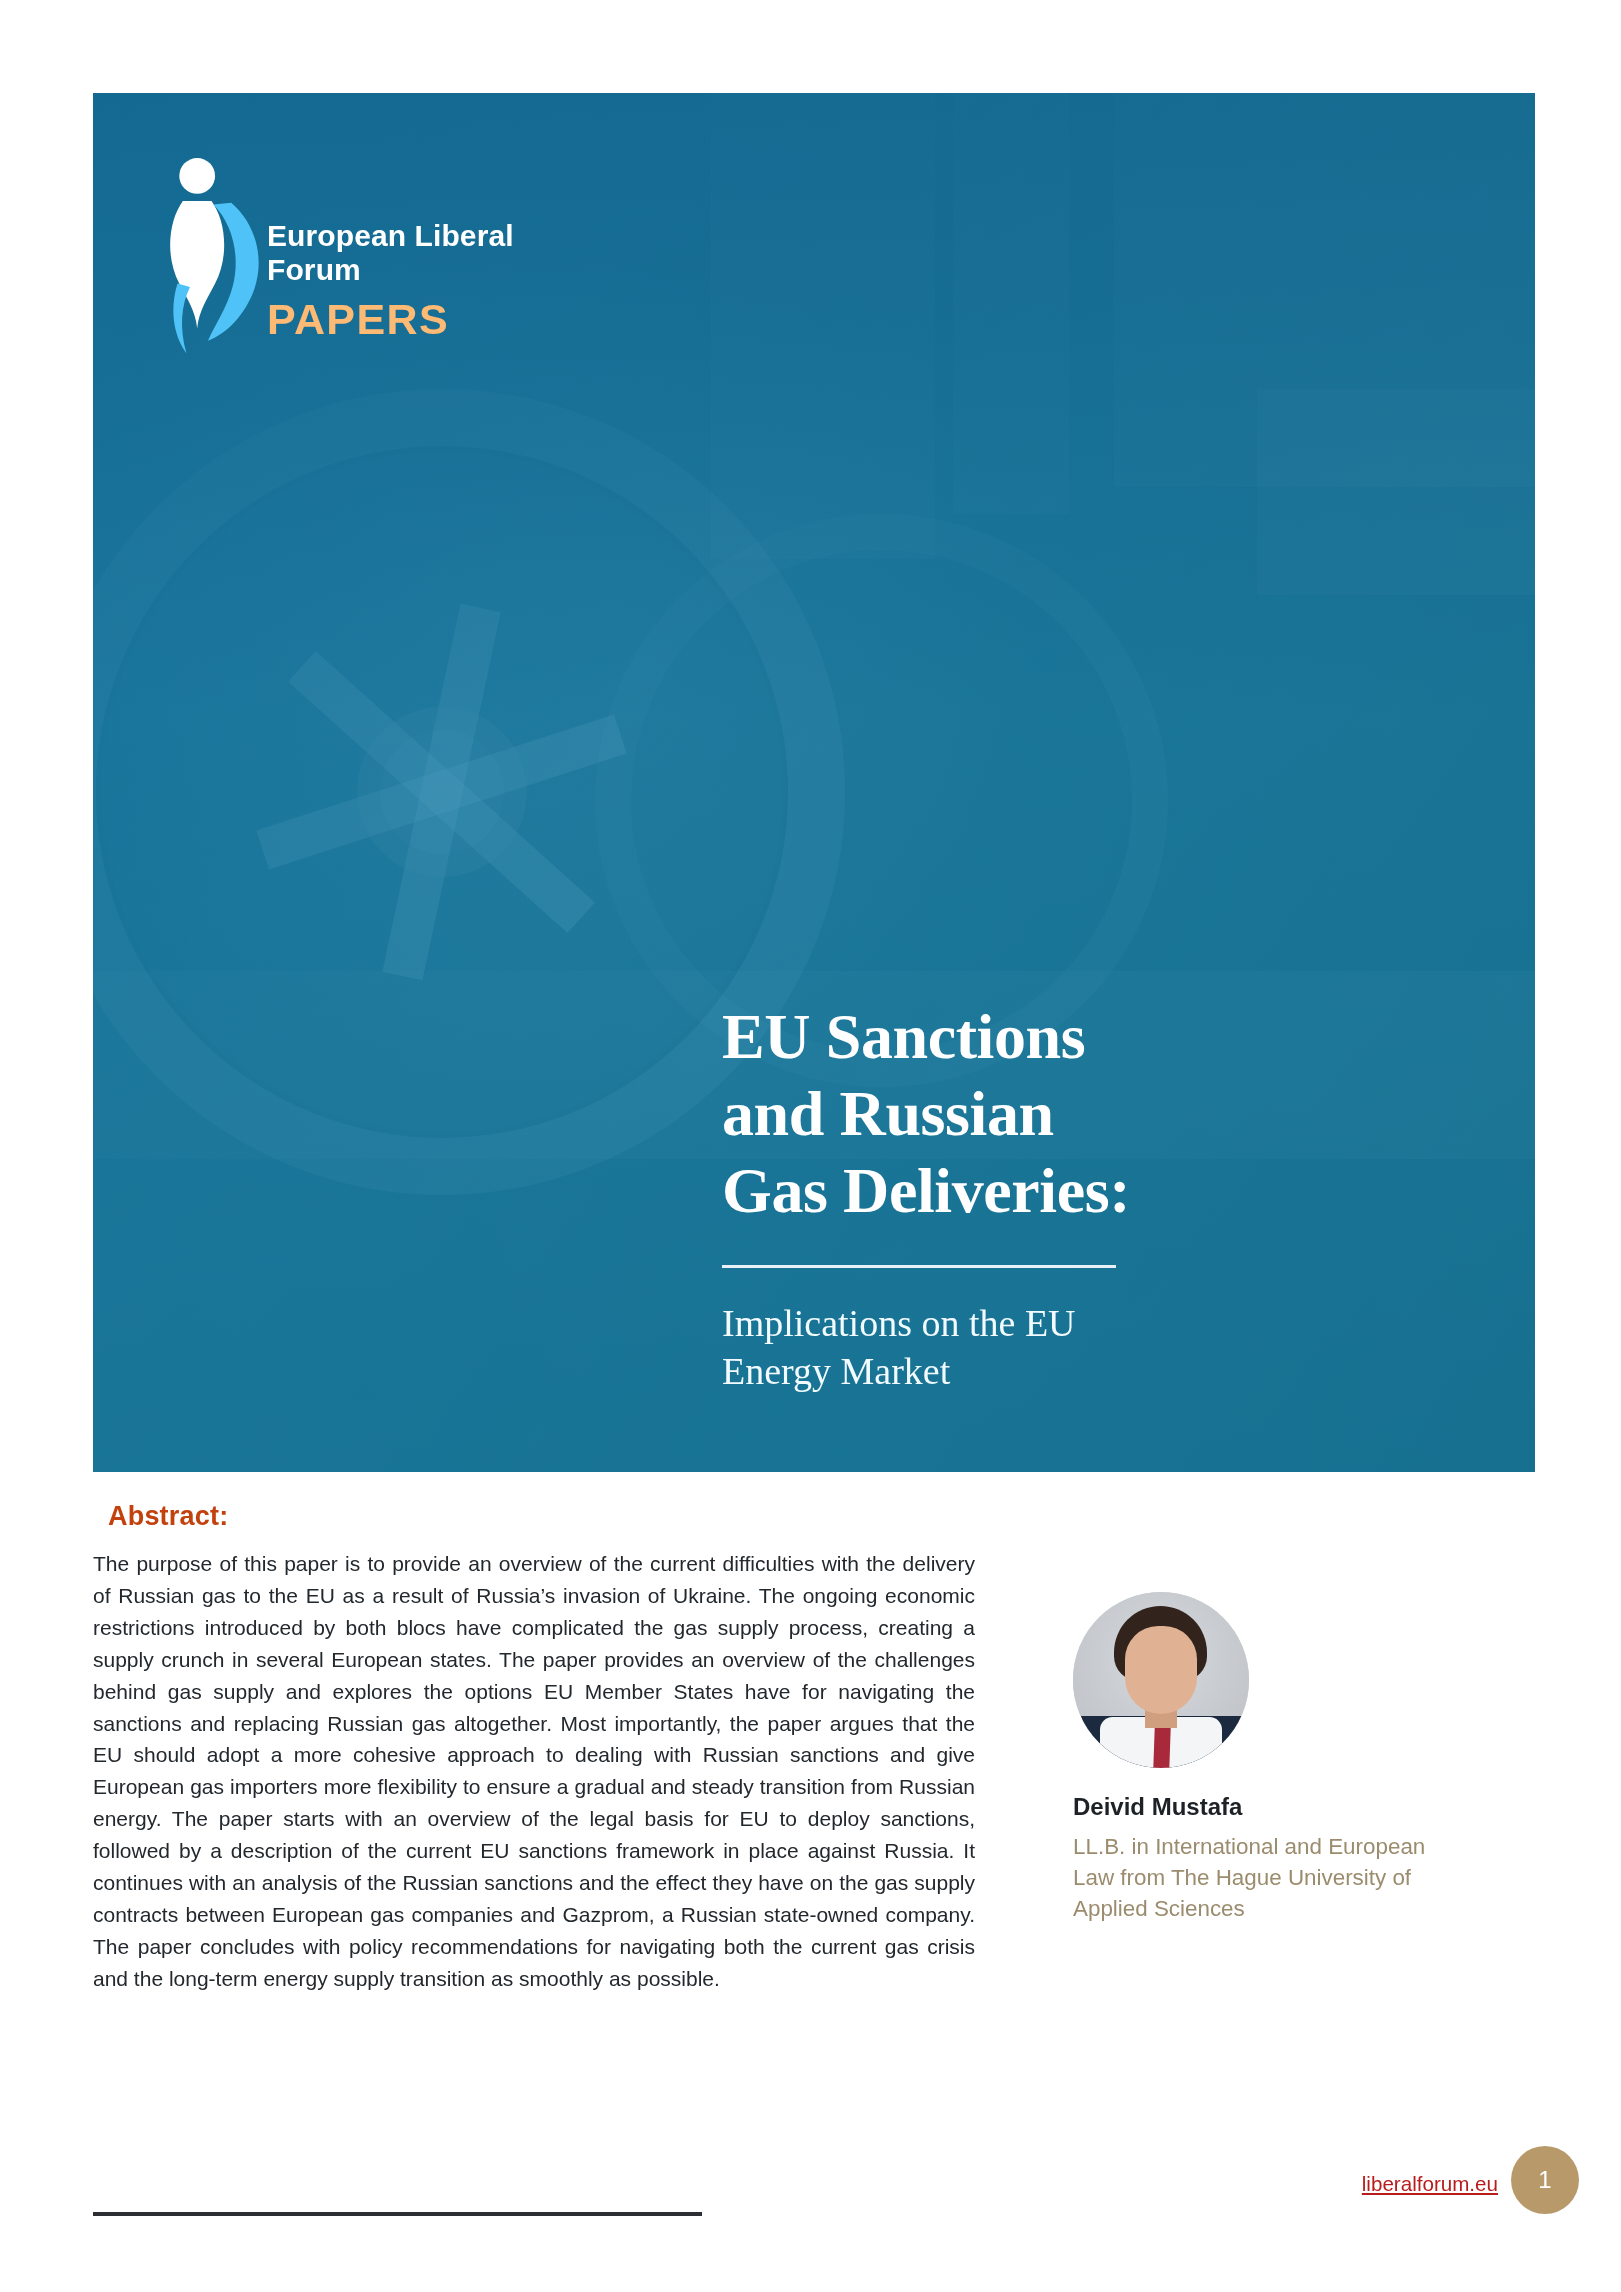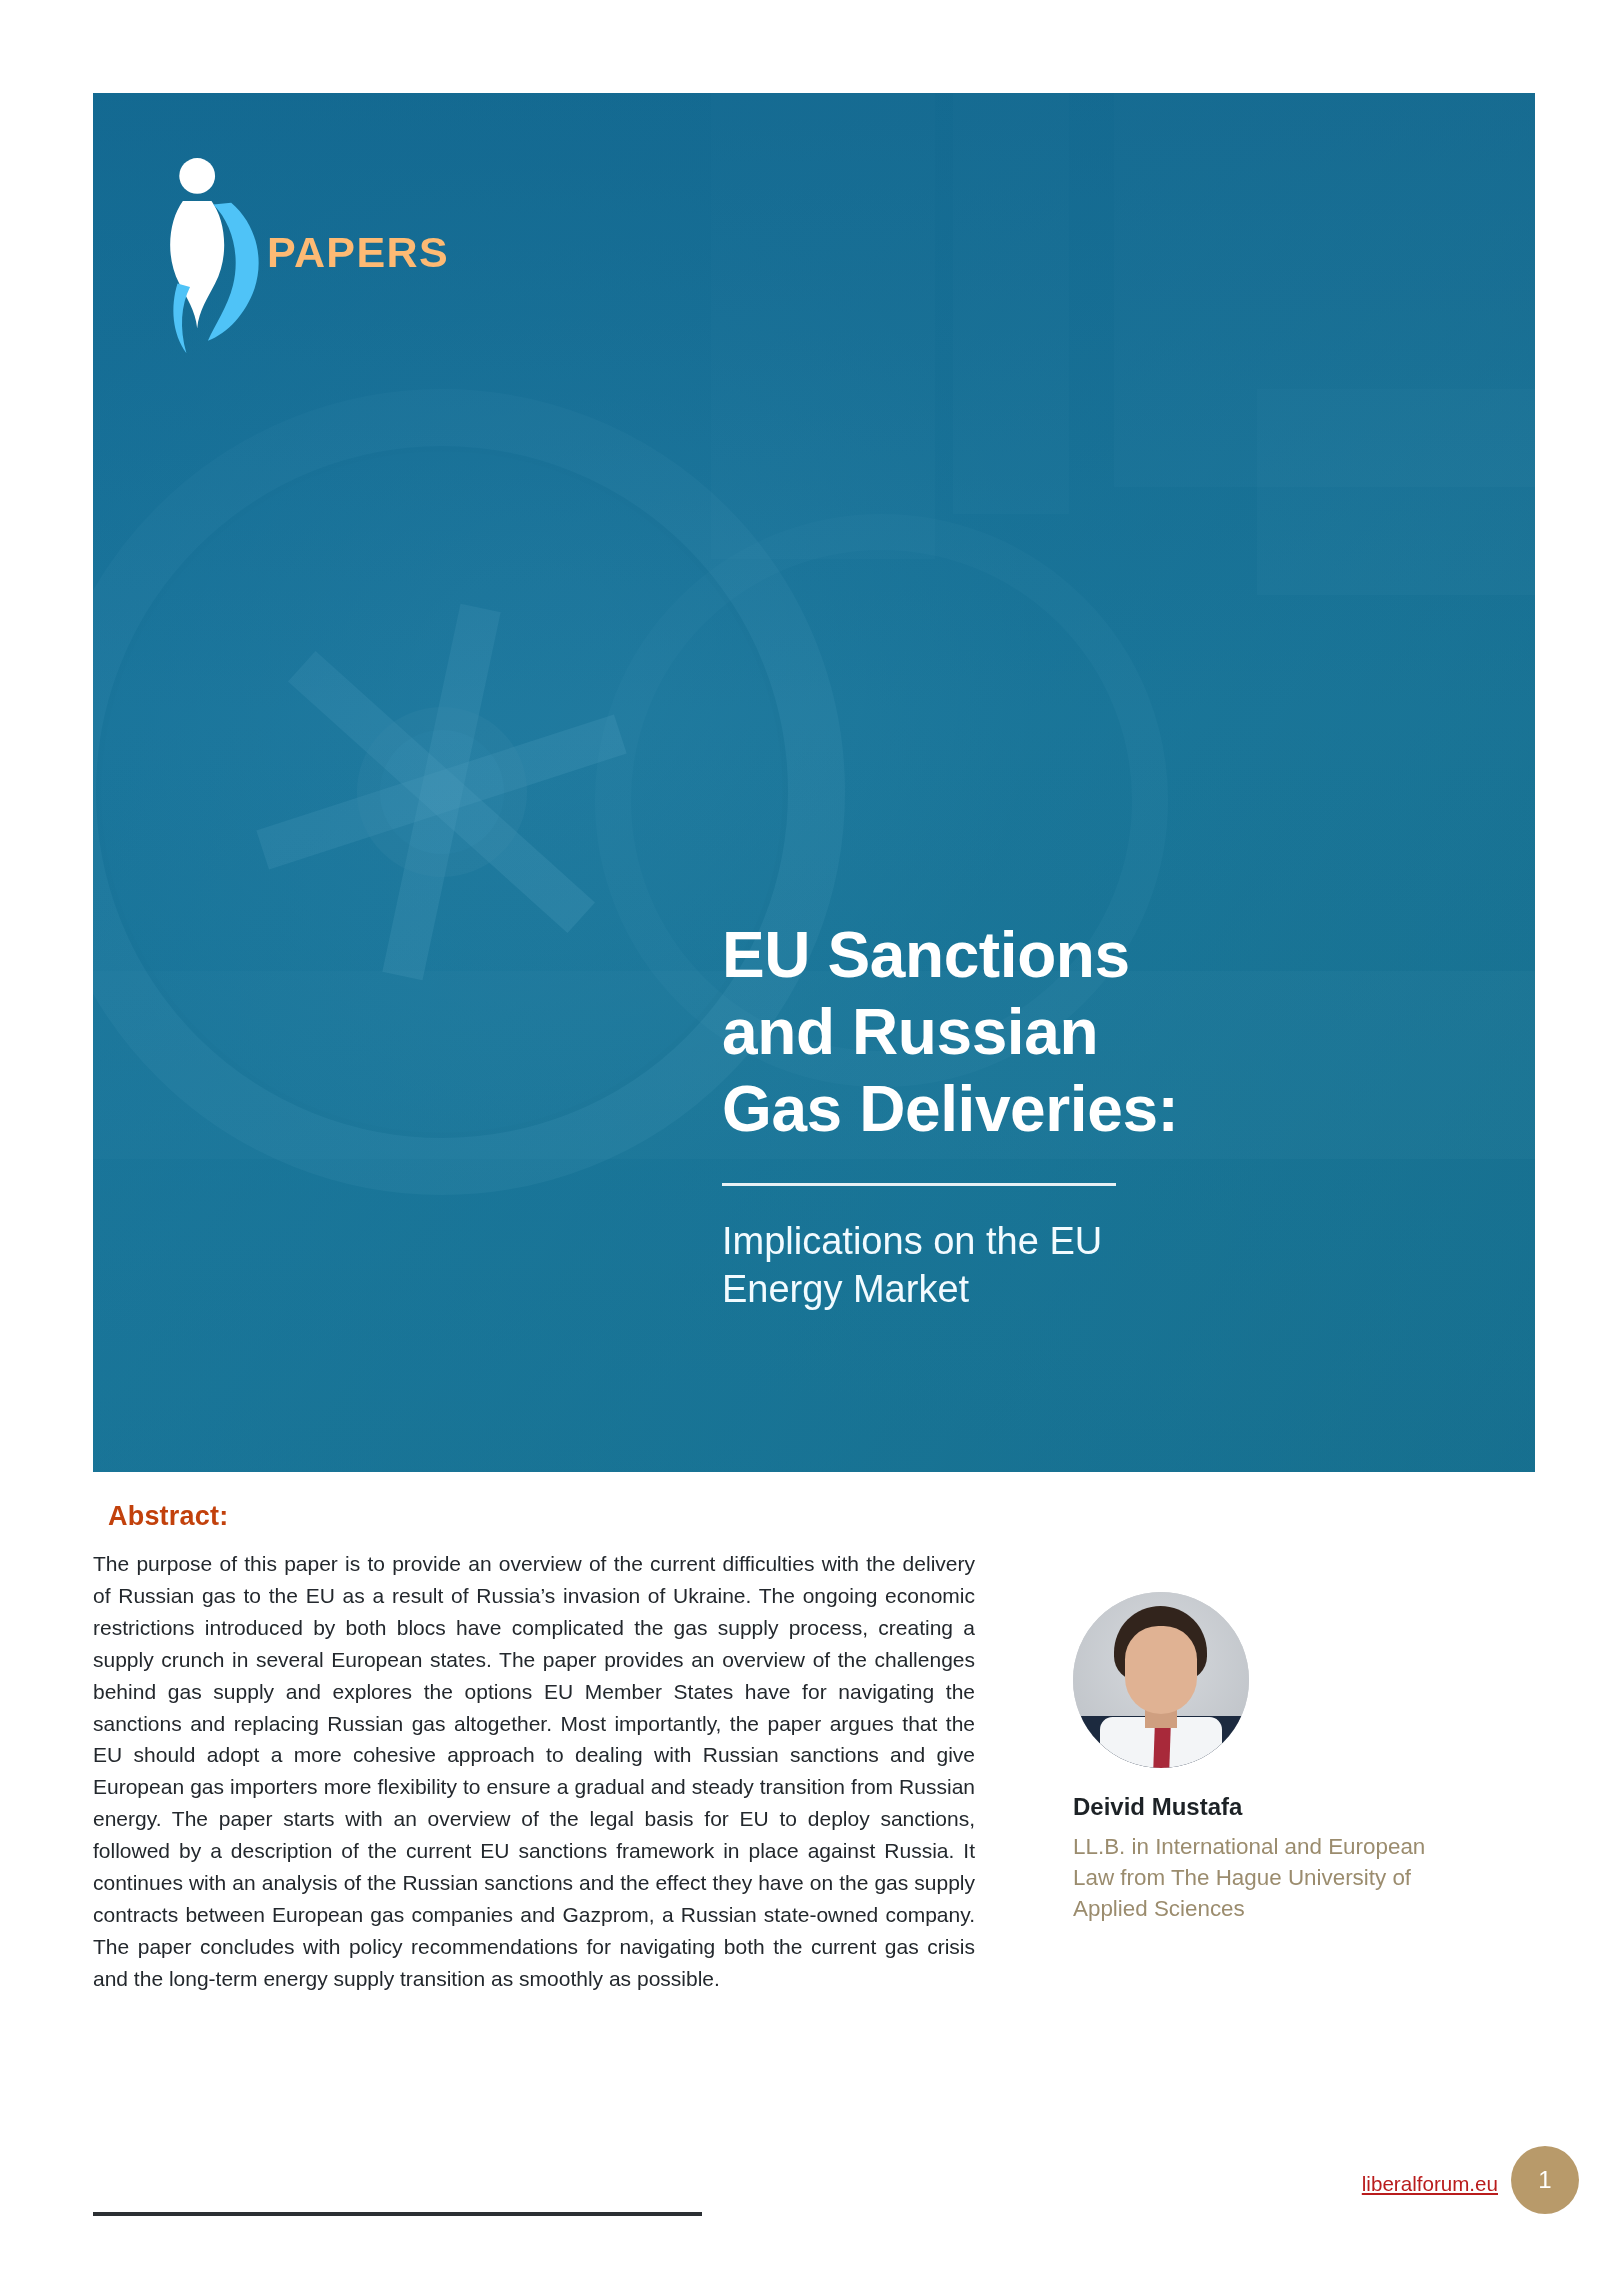--- a/index.html
+++ b/index.html
@@ -149,23 +149,24 @@
     margin-top: 8px;
     font-size: 27px;
     color: #eaf7fd;
     letter-spacing: 0.2px;
   }
 
   
   .title-block {
     position: absolute;
     left: 629px;
-    top: 824px;
+    top: 906px;
     width: 788px;
     color: #ffffff;
+    font-family: Liberation Serif, serif;
   }
   .title {
     font-size: 64px;
     font-weight: bold;
     line-height: 1.20;
     letter-spacing: -0.4px;
   }
   .rule {
     width: 394px;
     height: 2.7px;
@@ -317,20 +318,24 @@
     <div class="logo-wrap">
       <div class="logo-mark">
         <svg viewBox="0 0 124 250" width="111" height="224" aria-hidden="true">
           <circle cx="46" cy="30" r="20" fill="#ffffff"></circle>
           <path d="M30 58 C14 80 10 120 26 150 C34 166 44 180 46 200 C48 180 58 166 66 150 C82 120 78 80 62 58 Z" fill="#ffffff"></path>
           <path d="M64 62 C86 84 94 120 86 152 C80 176 66 196 58 214 C80 206 100 184 110 156 C122 120 110 82 84 60 Z" fill="#4fc3f7"></path>
           <path d="M24 150 C16 176 18 206 34 228 C26 200 28 174 38 154 Z" fill="#4fc3f7"></path>
         </svg>
       </div>
       <div class="logo-text">
+        <div class="logo-line1">
+          <div>European Liberal</div>
+          <div>Forum</div>
+        </div>
         <div class="logo-papers">PAPERS</div>
       </div>
     </div>
 
 
     <div class="title-block">
       <div class="title">
         <div>EU Sanctions</div>
         <div>and Russian</div>
         <div>Gas Deliveries:</div>

